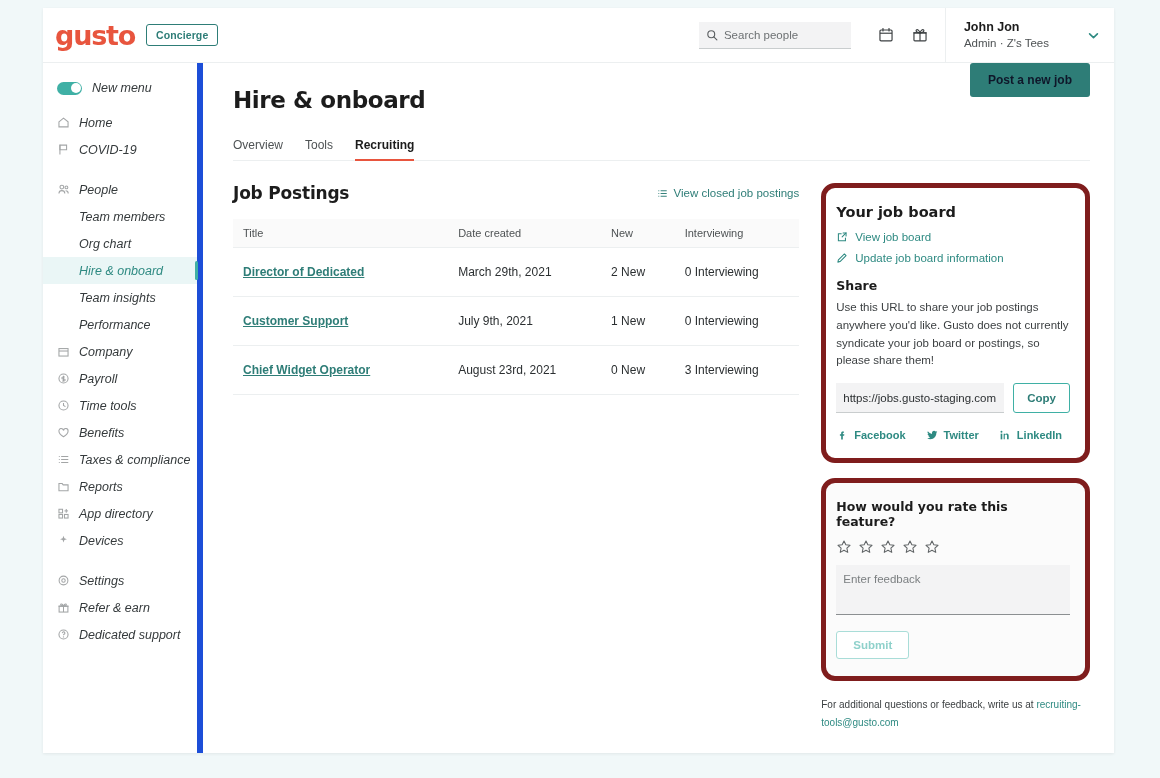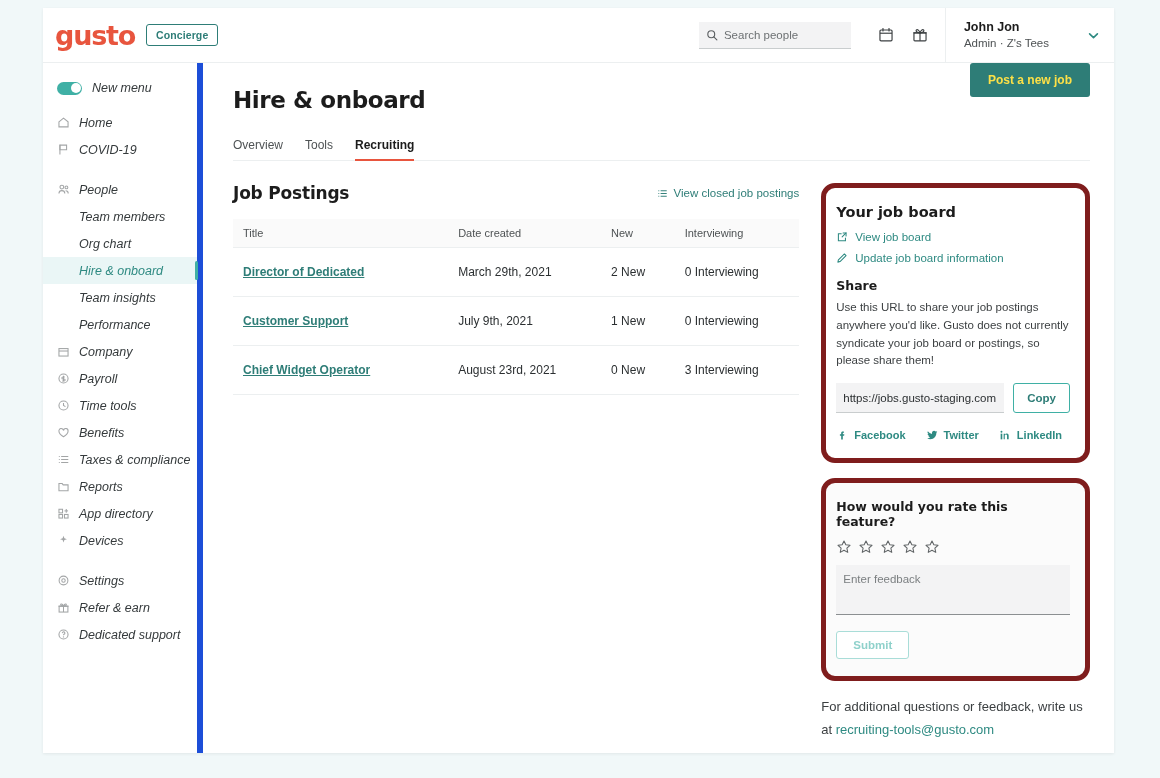--- a/index.html
+++ b/index.html
@@ -217,28 +217,28 @@
     color: #2b2f31; padding: 8px 7px; outline: none;
   }
   .fb-area::placeholder { color: #7b7f81; }
   .submit-btn {
     margin-top: 12px; padding: 7px 16px;
     border: 1px solid #a9ddd8; border-radius: 3px; background: #fff;
     color: #8fd1cb; font-size: 11.5px; font-weight: 700; cursor: pointer;
     font-family: "Liberation Sans", sans-serif;
   }
   .foot-note {
-    margin-top: 15px; font-size: 13px; line-height: 1.75; color: #3b3f41;
+    margin-top: 15px; font-size: 10px; line-height: 1.75; color: #3b3f41;
   }
   .foot-note a { color: #2e8a82; text-decoration: none; cursor: pointer; }
 
   
   .post-btn {
     position: absolute; right: 24px; top: 0;
-    background: #2e7d77; color: #fde047; border: none; border-radius: 3px;
+    background: #2e7d77; color: #0f172a; border: none; border-radius: 3px;
     font-family: "Liberation Sans", sans-serif;
     font-size: 12px; font-weight: 700; padding: 10px 18px; cursor: pointer;
     white-space: nowrap;
   }
 </style>
 </head>
 <body>
 
 <div class="page">
   <div class="app-card">

